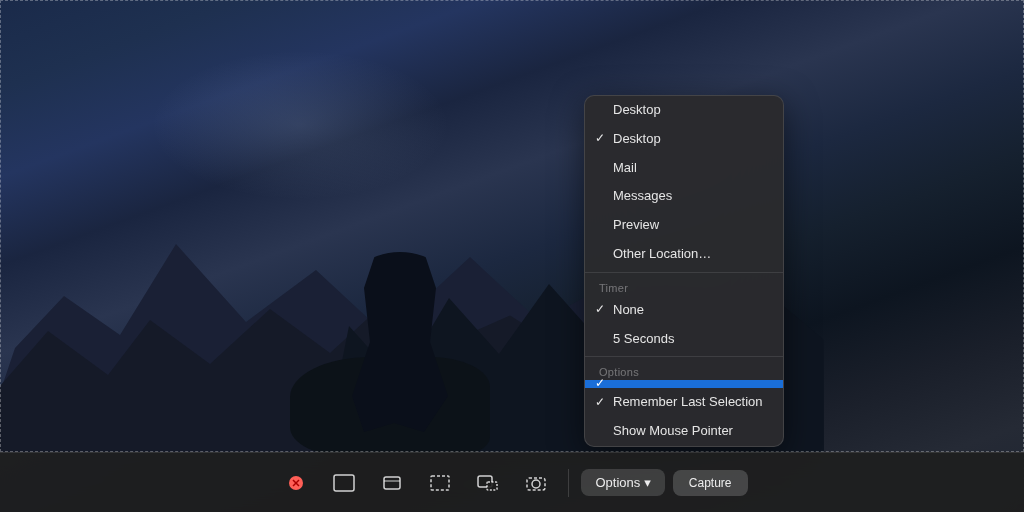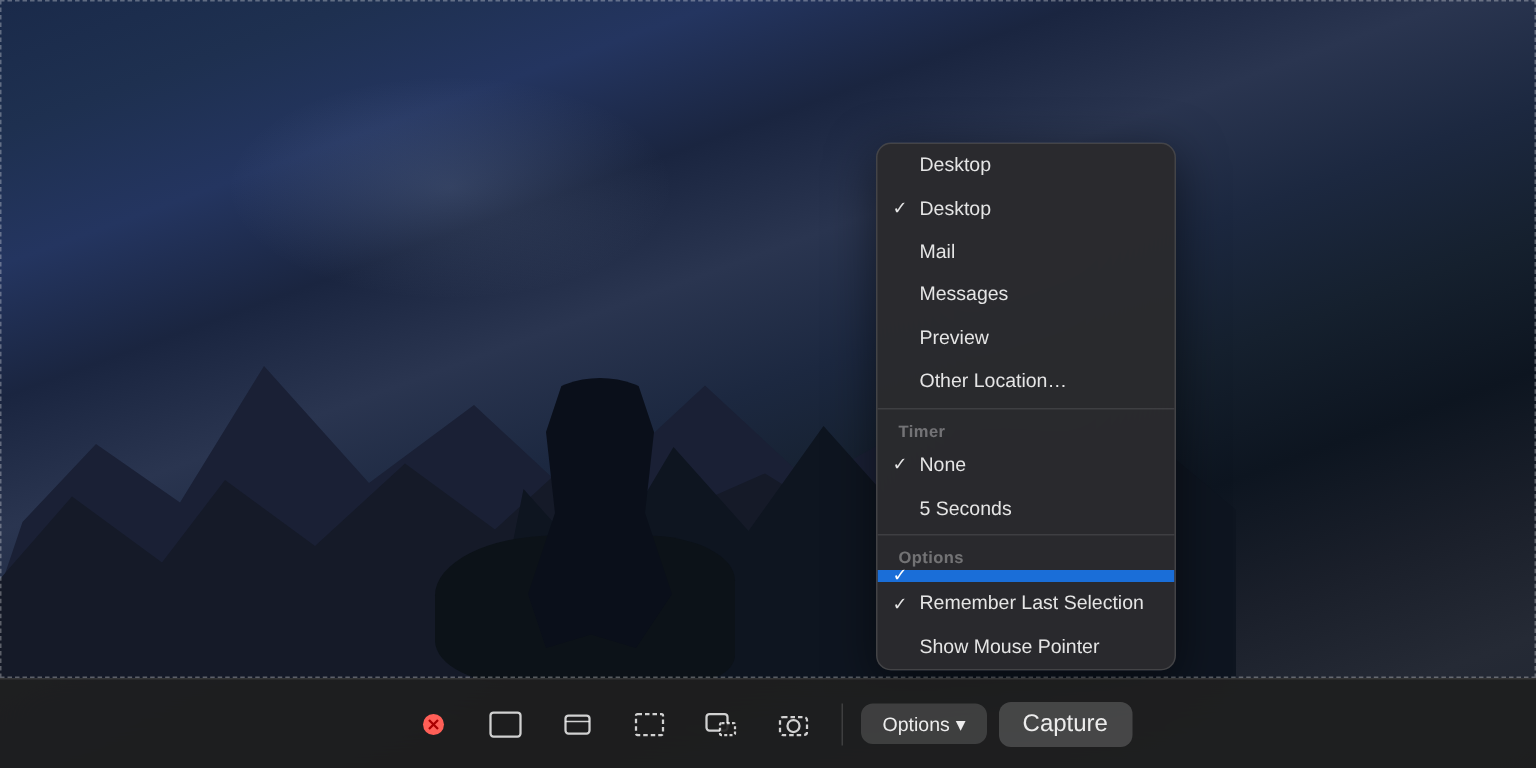--- a/index.html
+++ b/index.html
@@ -156,21 +156,21 @@
       align-items: center;
       gap: 4px;
       font-weight: 500;
     }
 
     .capture-btn {
       background: rgba(255,255,255,0.18);
       border-radius: 8px;
       padding: 6px 16px;
       color: rgba(255,255,255,0.9);
-      font-size: 16px;
+      font-size: 12px;
       cursor: pointer;
       font-weight: 500;
     }
 
     
     #dropdown {
       position: absolute;
       right: 240px;
       bottom: 65px;
       width: 200px;
@@ -182,21 +182,21 @@
       overflow: hidden;
       font-size: 13px;
       color: rgba(255,255,255,0.88);
     }
 
     .menu-section-label {
       padding: 6px 14px 2px;
       font-size: 11px;
       color: rgba(255,255,255,0.35);
       letter-spacing: 0.3px;
-      font-weight: 700;
+      font-weight: 400;
     }
 
     .menu-item {
       padding: 4px 14px 4px 28px;
       cursor: pointer;
       position: relative;
       line-height: 1.6;
       white-space: nowrap;
     }
 

